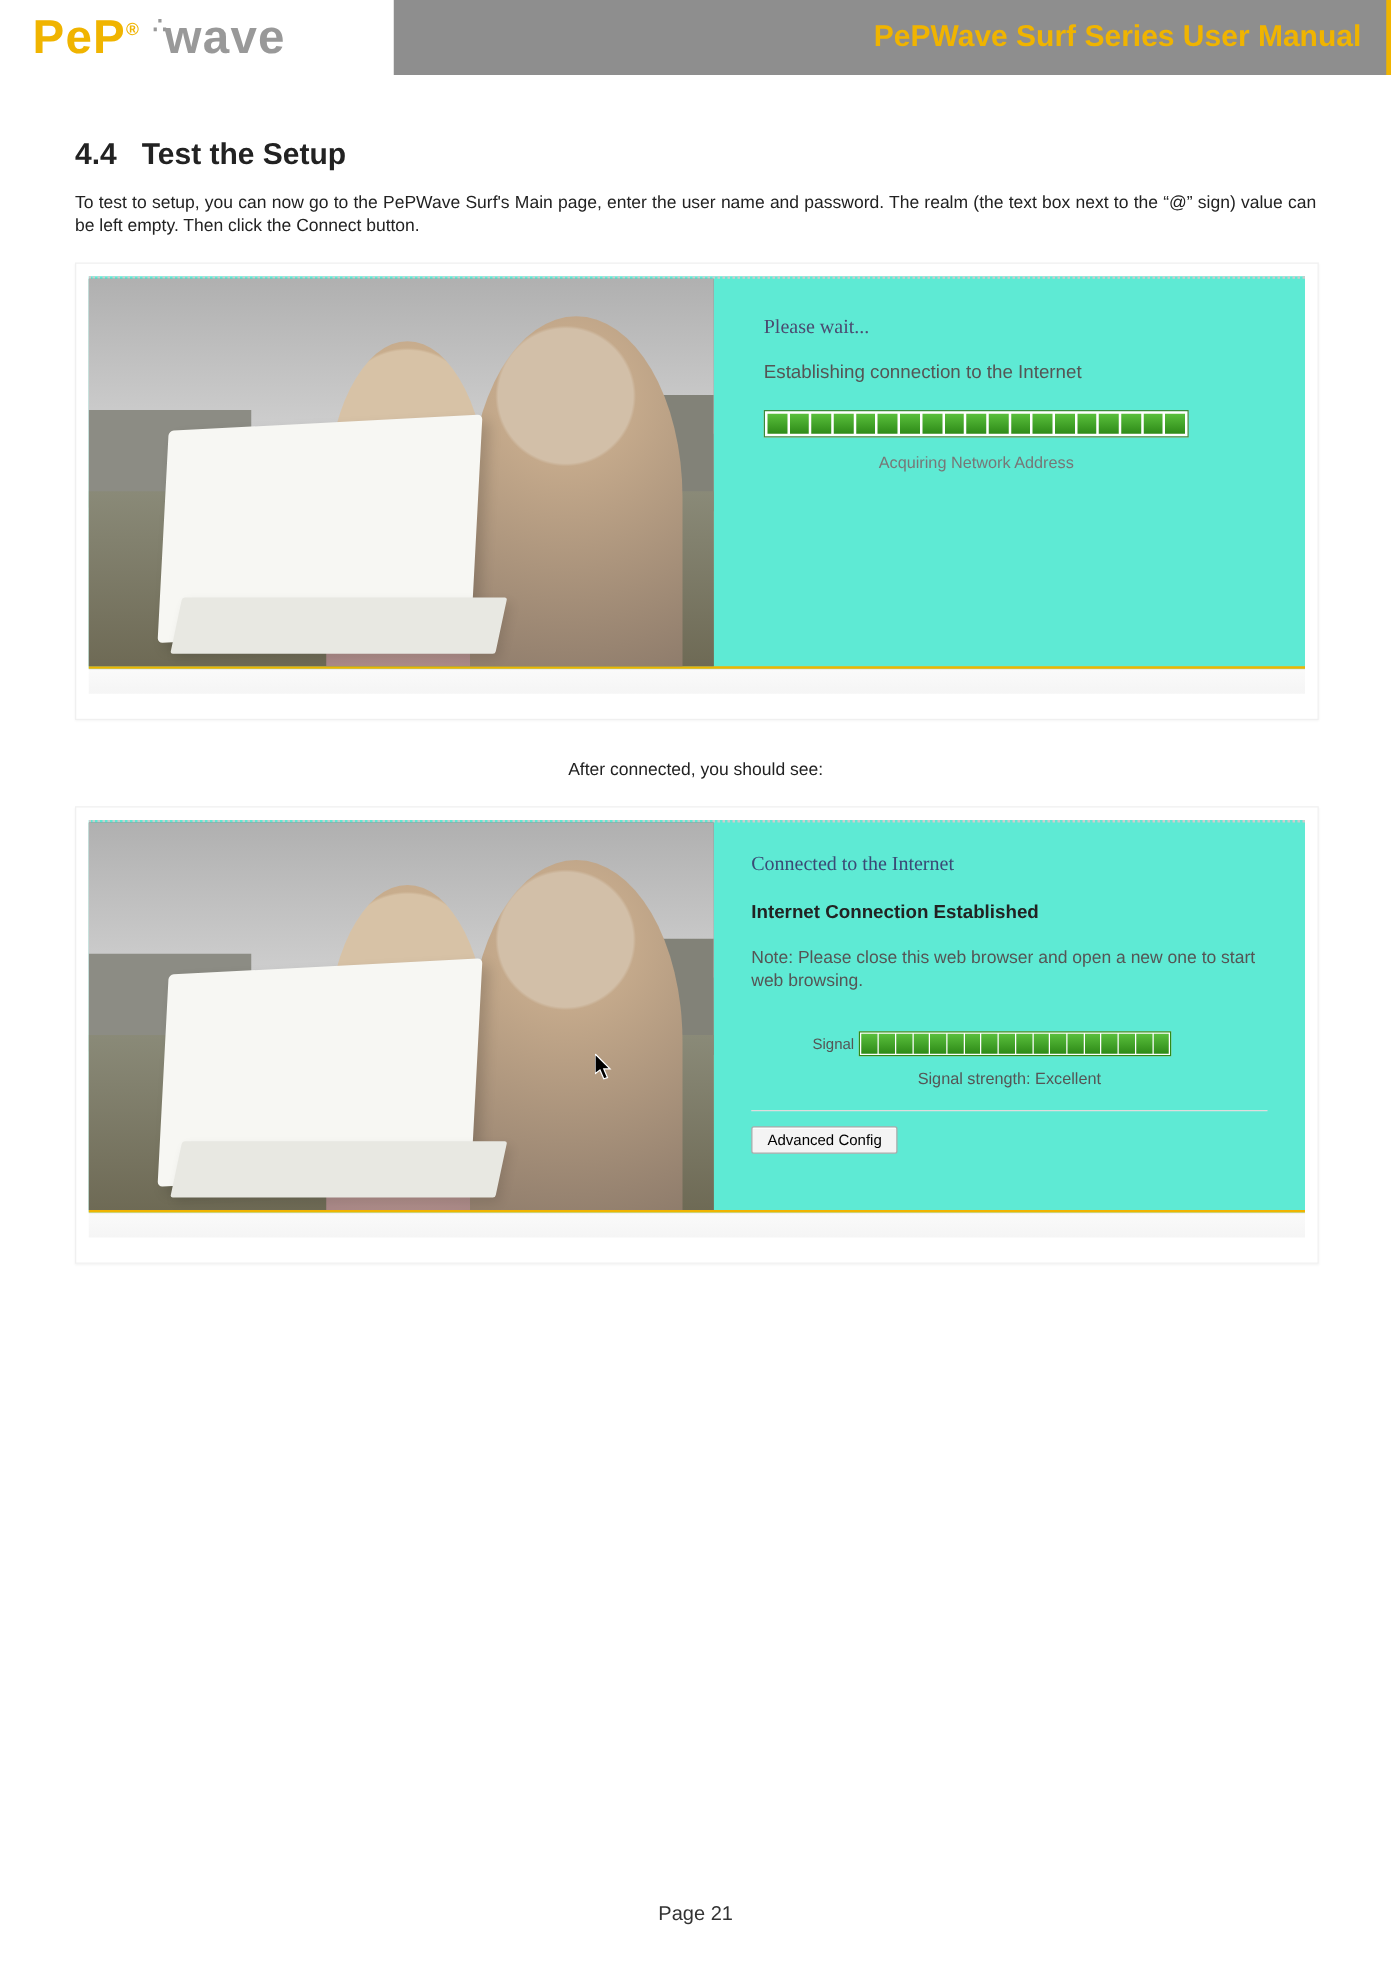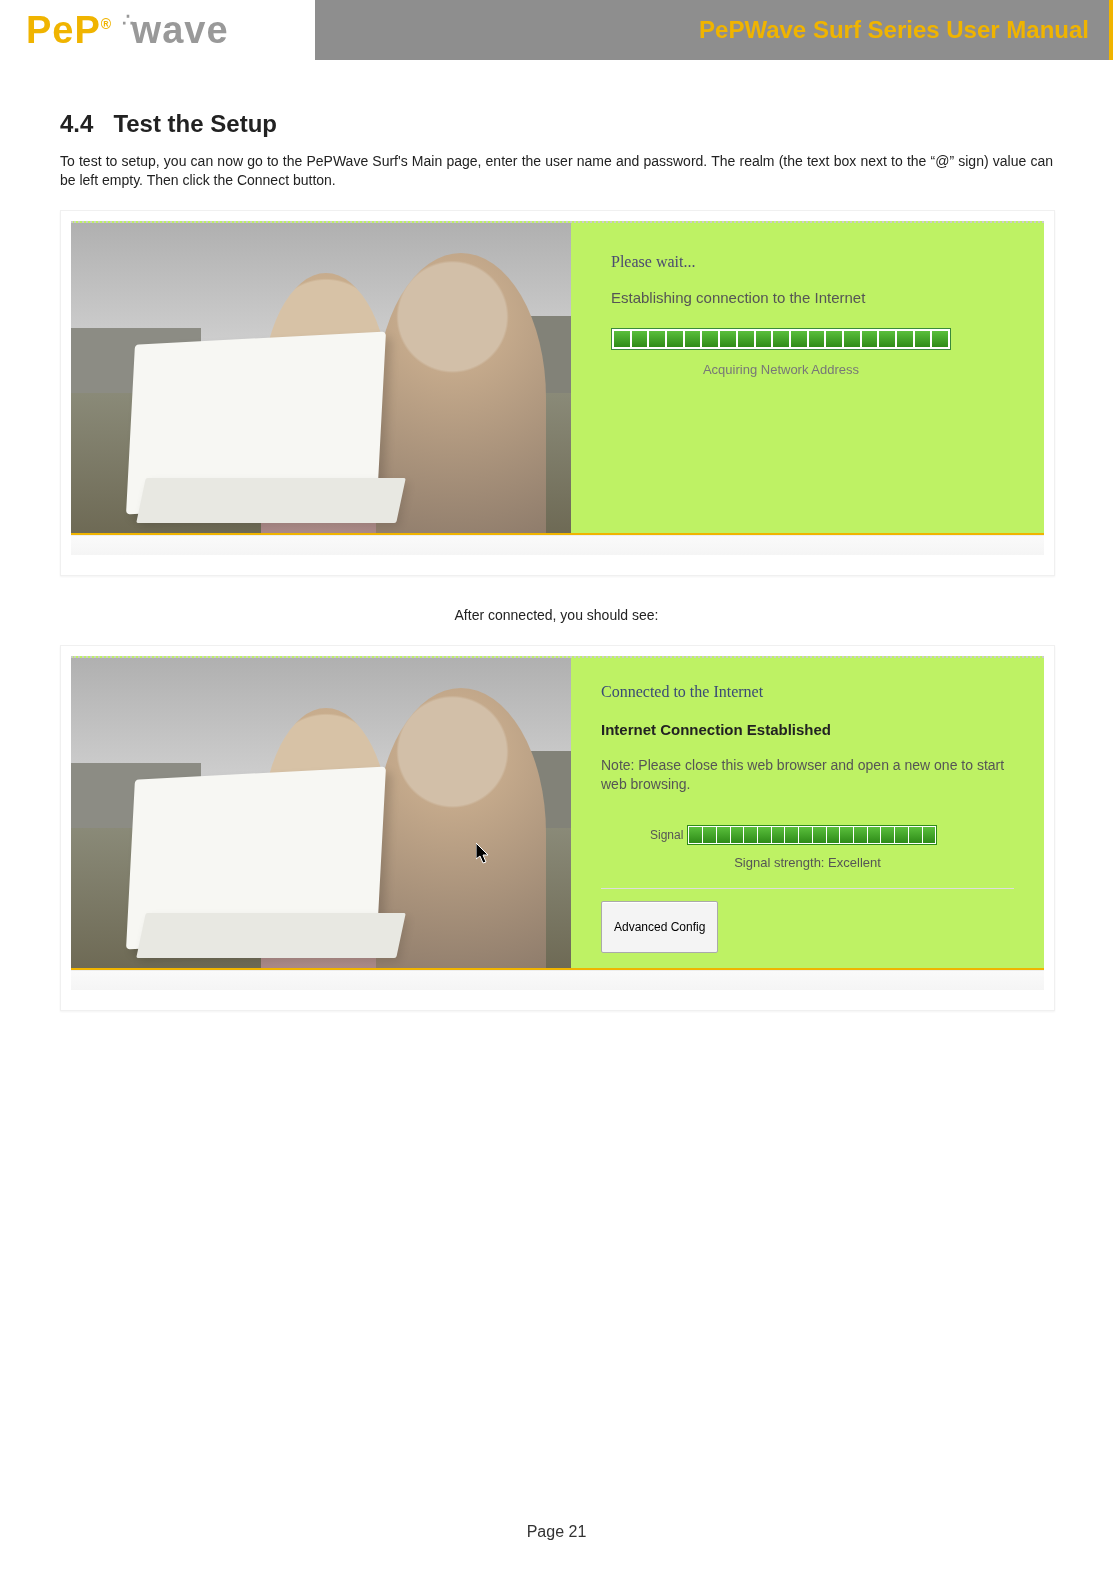--- a/index.html
+++ b/index.html
@@ -83,21 +83,21 @@
     margin: 0 auto 30px auto;
     background: #fff;
     border: 1px solid #f0f0f0;
     padding: 10px 10px 20px 10px;
     box-shadow: 0 1px 2px rgba(0,0,0,0.05);
   }
   .ss-inner {
     display: flex;
     border-top: 2px dotted #ccc;
     border-bottom: 2px solid #f0b400;
-    background: #bef264;
+    background: #5eead4;
     position: relative;
   }
   .ss-photo {
     width: 500px;
     height: 310px;
     position: relative;
     overflow: hidden;
     background: linear-gradient(#888 0%, #aaa 40%, #9a9278 60%, #746a50 100%);
   }
   .sky   { position:absolute; left:0; right:0; top:0; height:40%; background: linear-gradient(#b0b0b0,#cfcfcf); }
@@ -148,21 +148,21 @@
   .signal-row { display:flex; align-items:center; gap:4px; margin-left:49px; }
   .signal-label { font-size:12px; color:#555; }
   .signalbar {
     width:250px; height:20px; border:1px solid #2e8b18; display:flex; padding:1px; gap:1px; background:#fff;
   }
   .signalbar .seg { flex:1; background: linear-gradient(#5abf3c,#2e8b18); }
   .ss-strength { font-size:13px; color:#555; text-align:center; margin:10px 0 18px 0; }
   .hr { height:1px; background:#ddd; margin:6px 0 12px 0; }
   .adv-btn {
     font-size:12px; font-family: Arial, sans-serif;
-    padding:18px 12px; background:#f4f4f4;
+    padding:3px 12px; background:#f4f4f4;
     border:1px solid #aaa; border-radius:2px;
     box-shadow: 0 1px 0 #fff inset;
     cursor:pointer;
   }
   .ss-below { height:20px; background:linear-gradient(#fafafa,#f5f5f5); border-top:1px solid #eee; }
 
   .page-footer {
     position:absolute; bottom:30px; left:0; right:0;
     text-align:center; font-size:16px; color:#333;
   }

